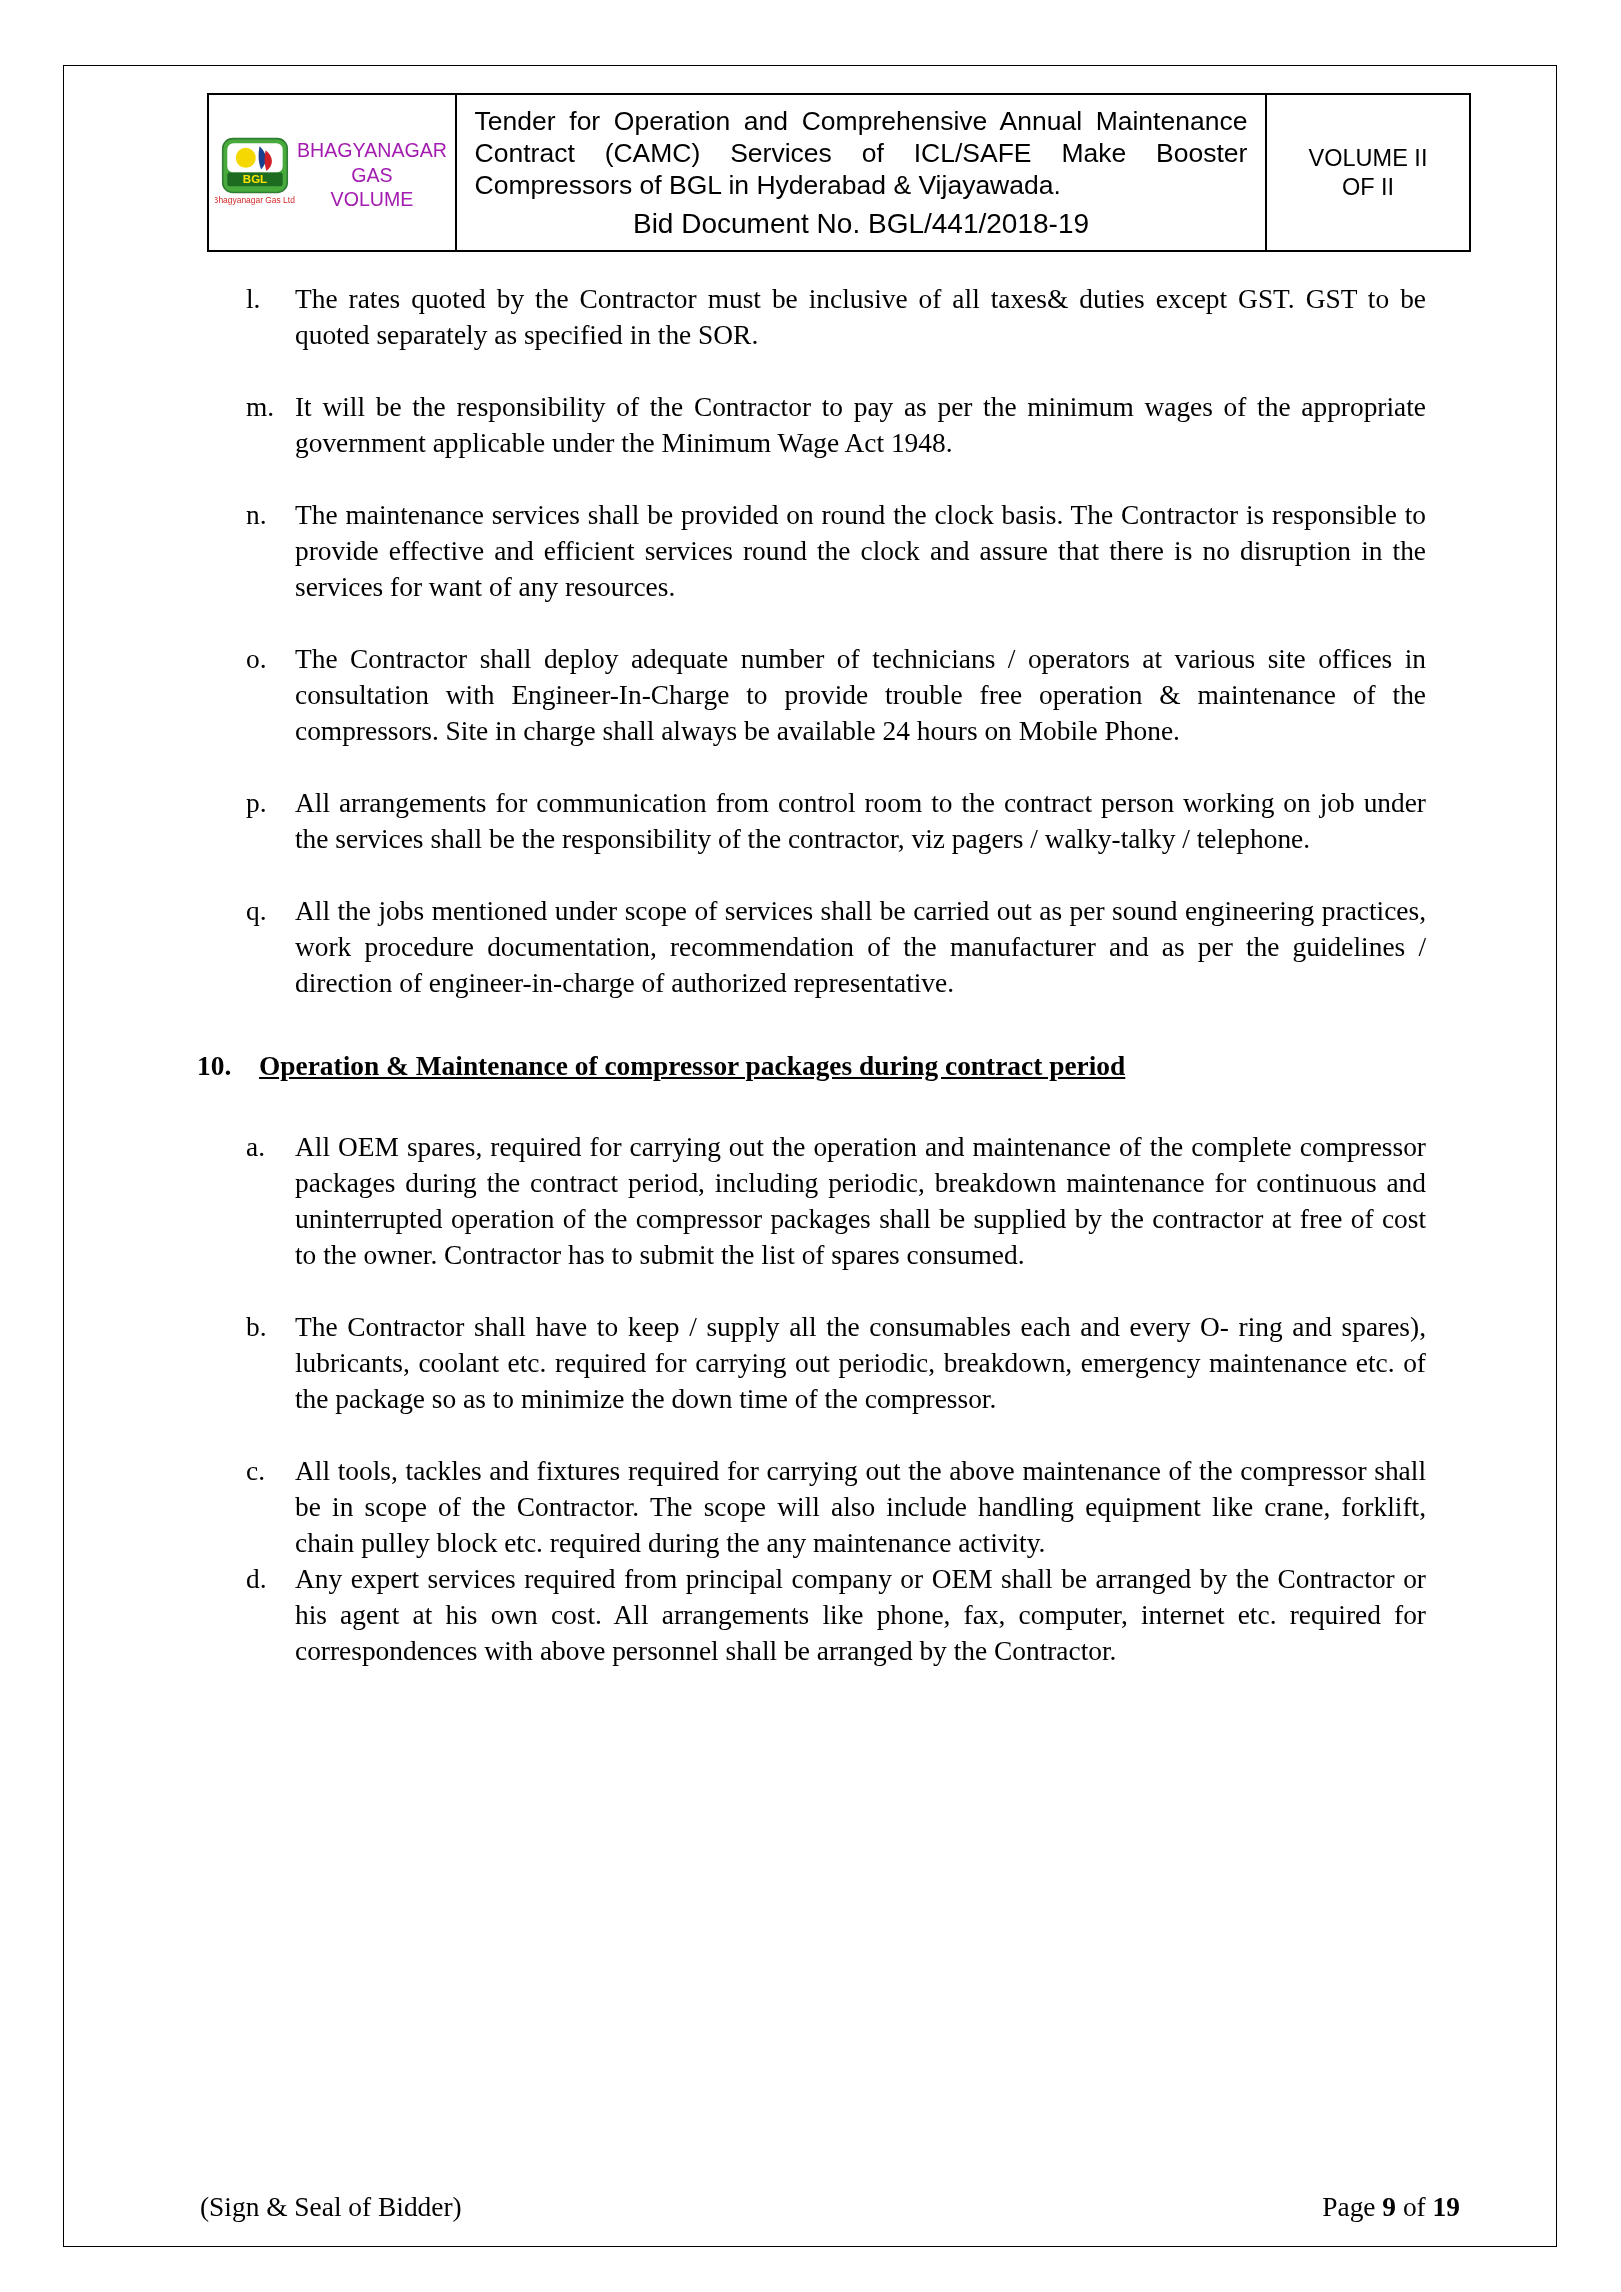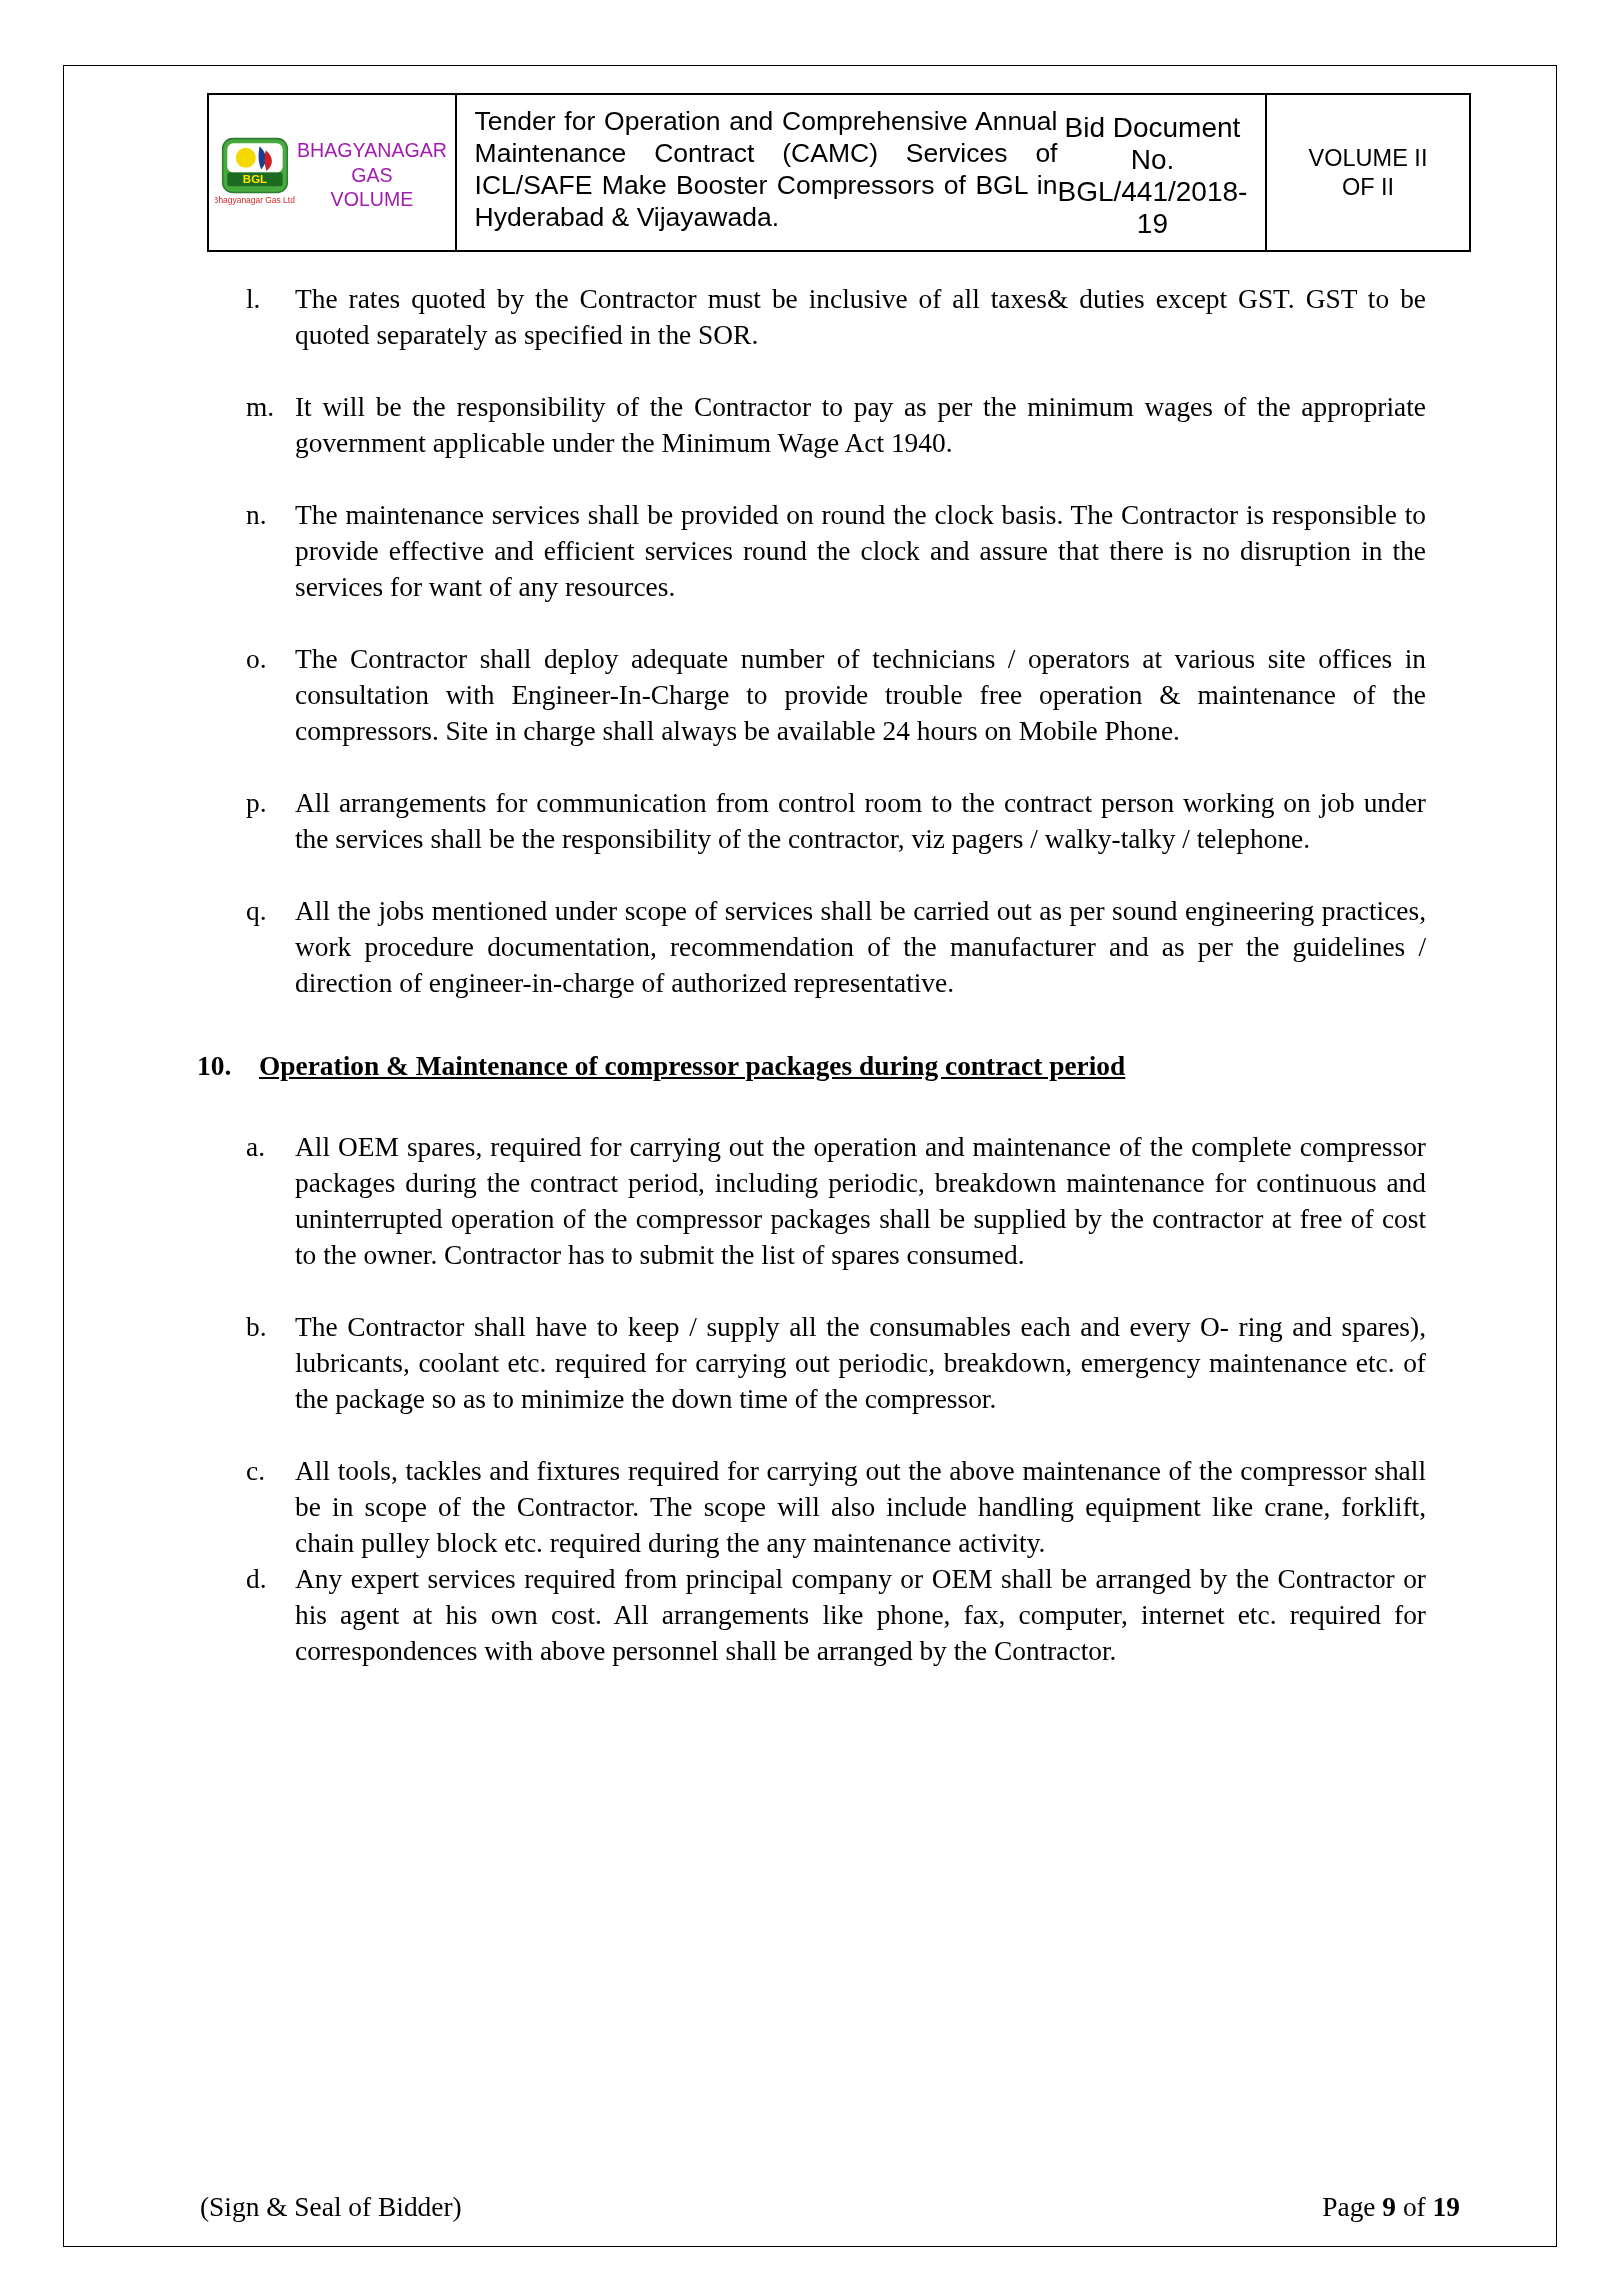--- a/index.html
+++ b/index.html
@@ -38,21 +38,21 @@
     align-items: center;
     justify-content: center;
     padding: 9.8px 5.9px 7.8px;
     text-align: center;
   }
   .title-cell {
     width: 810px;
     border-right: 2px solid #000;
     padding: 9.8px 17.6px 9.8px;
     display: flex;
-    flex-direction: row;
+    flex-direction: column;
   }
   .volume-cell {
     flex: 1;
     display: flex;
     flex-direction: column;
     align-items: center;
     justify-content: center;
     font-size: 23.5px;
     line-height: 29px;
     text-align: center;
@@ -153,21 +153,21 @@
 
     <div class="content">
 
       <div class="list list1">
         <div class="item">
           <span class="label">l.</span>
           <span class="text">The rates quoted by the Contractor must be inclusive of all taxes&amp; duties except GST. GST to be quoted separately as specified in the SOR.</span>
         </div>
         <div class="item">
           <span class="label">m.</span>
-          <span class="text">It will be the responsibility of the Contractor to pay as per the minimum wages of the appropriate government applicable under the Minimum Wage Act 1940.</span>
+          <span class="text">It will be the responsibility of the Contractor to pay as per the minimum wages of the appropriate government applicable under the Minimum Wage Act 1948.</span>
         </div>
         <div class="item">
           <span class="label">n.</span>
           <span class="text">The maintenance services shall be provided on round the clock basis. The Contractor is responsible to provide effective and efficient services round the clock and assure that there is no disruption in the services for want of any resources.</span>
         </div>
         <div class="item">
           <span class="label">o.</span>
           <span class="text">The Contractor shall deploy adequate number of technicians / operators at various site offices in consultation with Engineer-In-Charge to provide trouble free operation &amp; maintenance of the compressors. Site in charge shall always be available 24 hours on Mobile Phone.</span>
         </div>
         <div class="item">

